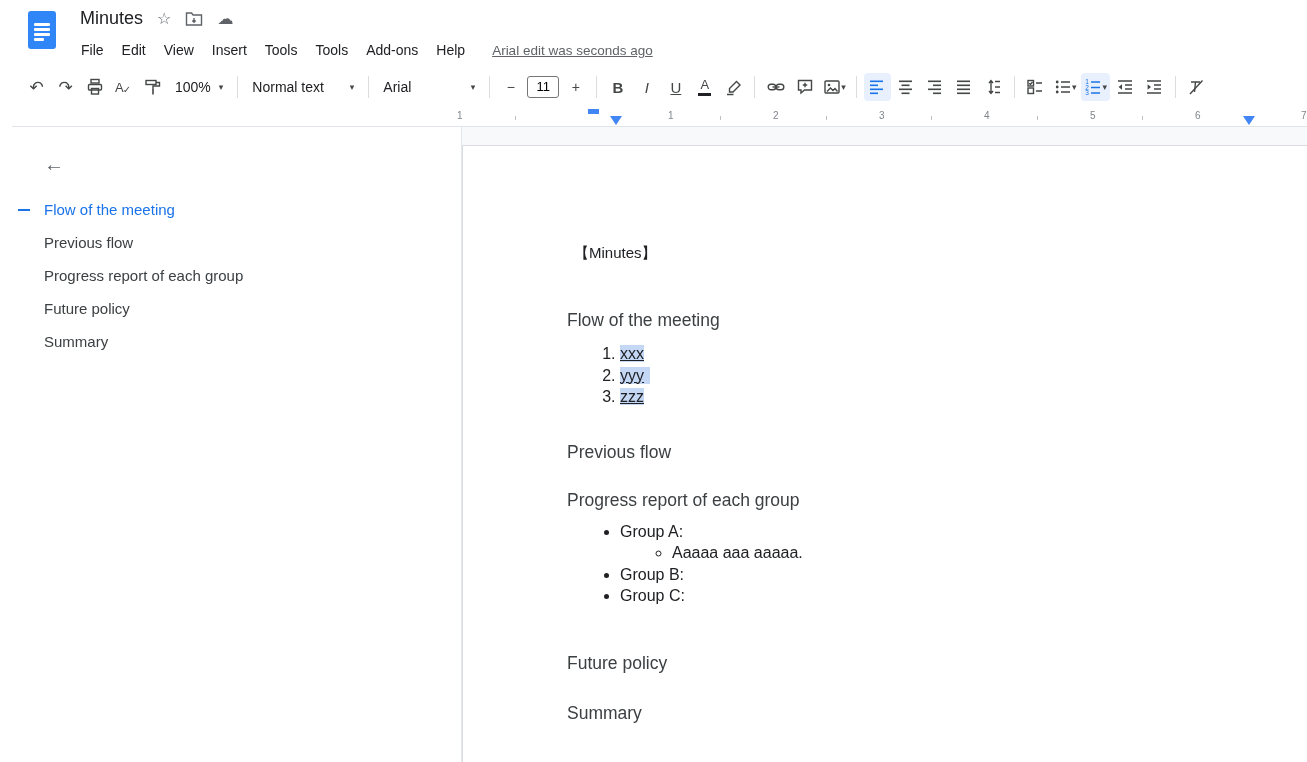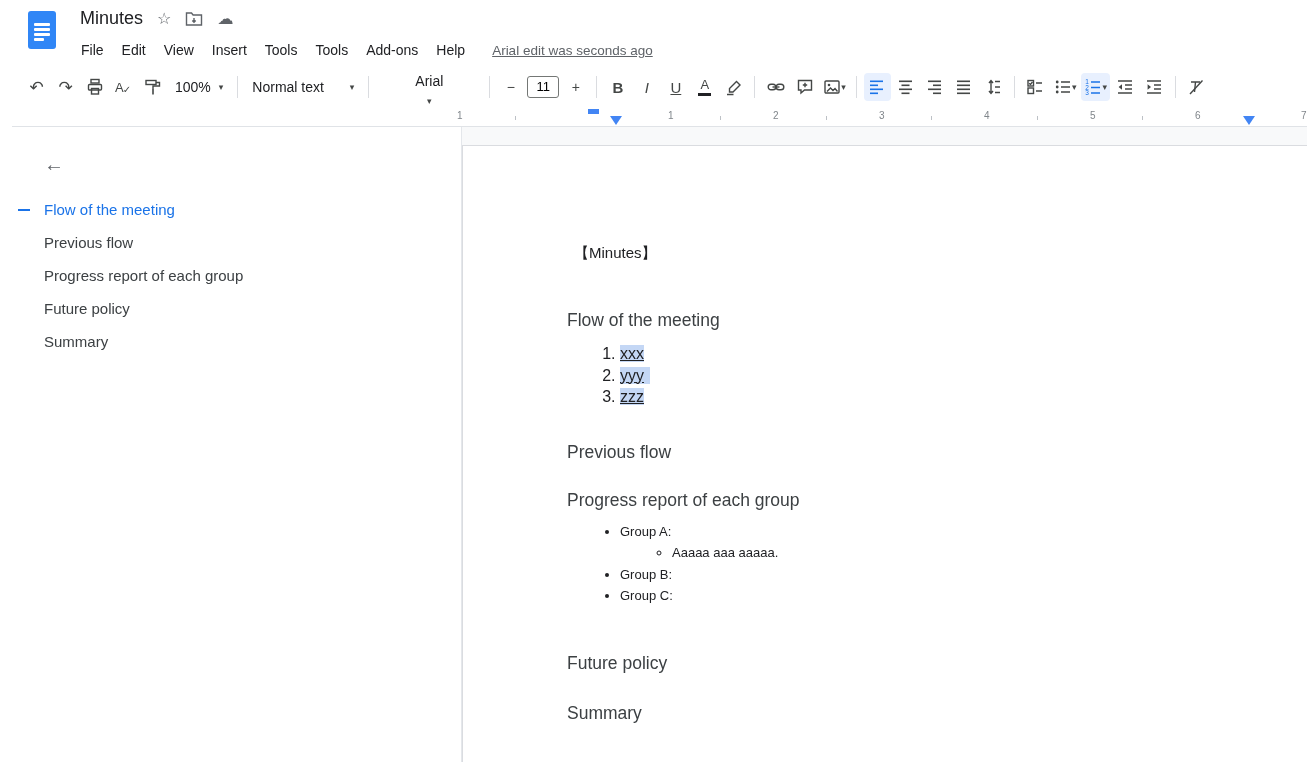--- a/index.html
+++ b/index.html
@@ -70,21 +70,21 @@
   .doc-area{flex:1;padding-top:18px;}
   .page{background:#fff;border:1px solid #dadce0;border-right:none;border-bottom:none;height:100%;padding:98px 40px 16px 104px;cursor:text;}
   .intro{font-size:15px;margin:0 0 0 7px;}
   .dhead{font-size:17.5px;color:#3c4043;font-weight:400;margin:0;}
   .mt-flow{margin-top:47px;}
   .mt-prev{margin-top:34px;}
   .mt-prog{margin-top:27px;}
   .mt-fut{margin-top:46px;}
   .mt-sum{margin-top:29px;}
   ol.numlist{margin:12px 0 0;padding-left:53px;font-size:16px;line-height:21.5px;text-decoration:underline;}
-  ul.blist{margin:10px 0 0;padding-left:53px;list-style:disc;font-size:13px;line-height:21.5px;}
+  ul.blist{margin:10px 0 0;padding-left:53px;list-style:disc;font-size:16px;line-height:21.5px;}
   ul.blist ul{list-style:circle;margin:0;padding-left:52px;}
   .sel{background:var(--selection);}
   .sel-wide{padding-right:6px;}
 </style>
 </head>
 <body>
 
 <div class="app">
 
   <div class="header">
@@ -148,21 +148,21 @@
     <button class="dd">
       <span>100%</span>
         <span class="caret">▾</span>
     </button>
     <span class="tdiv"></span>
     <button class="dd" style="width:118px;justify-content:space-between;">
       <span>Normal text</span>
         <span class="caret">▾</span>
     </button>
     <span class="tdiv"></span>
-    <button class="dd" style="width:108px;justify-content:space-between;flex-direction:column;">
+    <button class="dd" style="width:108px;justify-content:space-between;">
       <span>Arial</span>
         <span class="caret">▾</span>
     </button>
     <span class="tdiv"></span>
     <button class="tbtn">
         <span>−</span>
       </button>
     <div class="sizebox">11</div>
     <button class="tbtn">
         <span>+</span>

